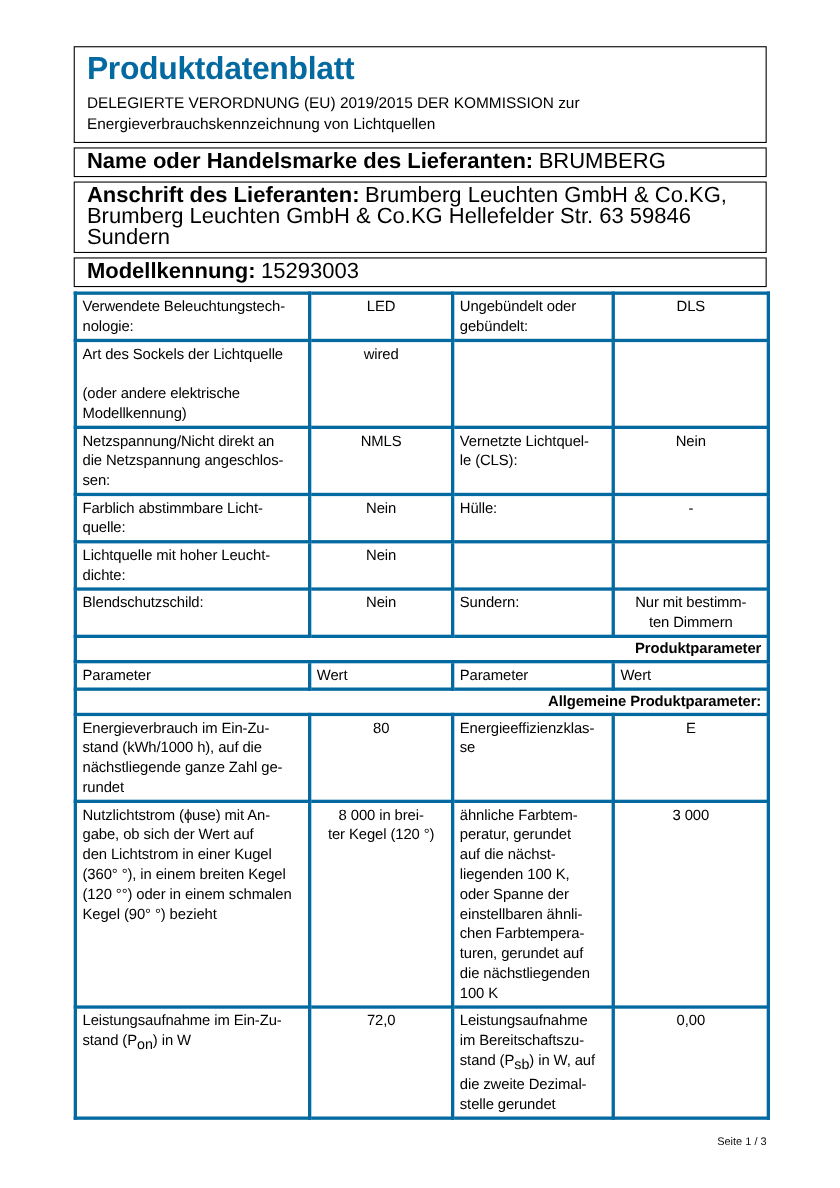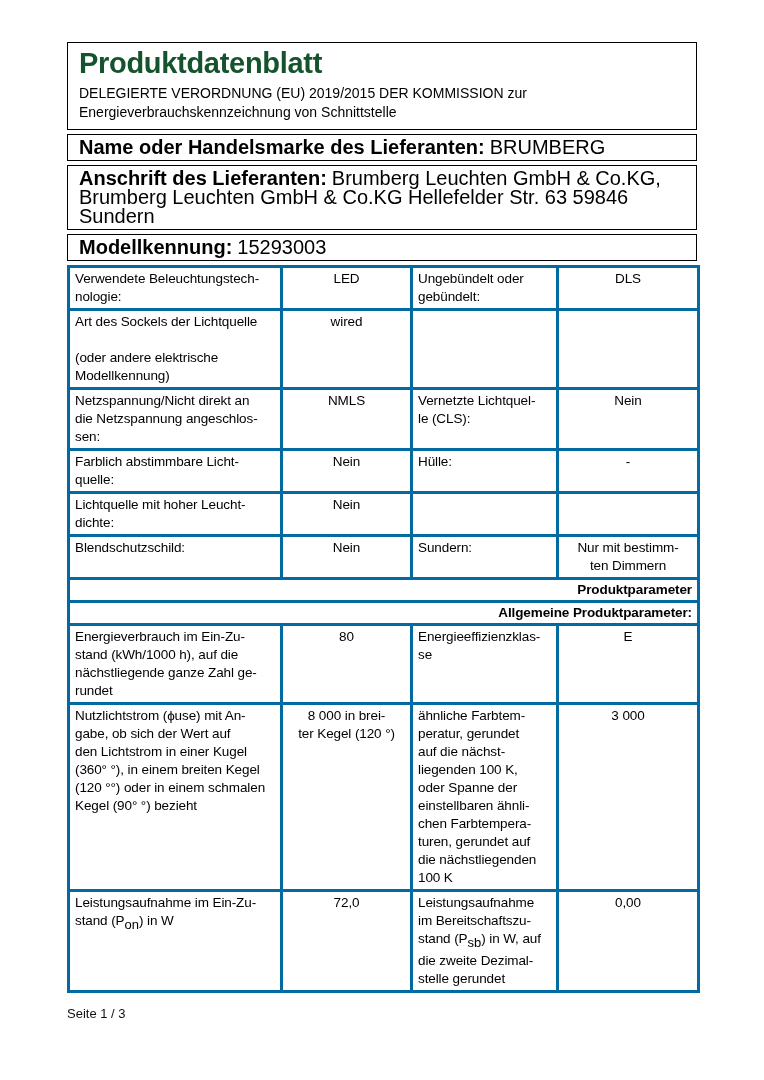--- a/index.html
+++ b/index.html
@@ -22,34 +22,34 @@
   }
   .t td{
     border:3px solid #0369a1;vertical-align:top;
     font-size:13.5px;line-height:18px;letter-spacing:-0.1px;
     padding:2px 5px;white-space:pre-line;overflow:hidden;
   }
   .t td.val{text-align:center;}
   .t td.sect{text-align:right;font-weight:bold;padding:1px 5px;white-space:normal;}
   .t sub{font-size:13px;letter-spacing:0;}
   .footer{
-    width:630px;font-size:13px;line-height:14px;
+    width:630px;text-align:right;font-size:10px;line-height:14px;
     margin-top:14px;color:#111;
   }
 </style>
 </head>
 <body>
 
 <div class="page">
 
   <div class="box title-box">
-    <h1 style="color: #14532d;">Produktdatenblatt</h1>
+    <h1 style="color: #0369a1;">Produktdatenblatt</h1>
     <div class="subtitle">
       <div>DELEGIERTE VERORDNUNG (EU) 2019/2015 DER KOMMISSION zur</div>
-      <div>Energieverbrauchskennzeichnung von Schnittstelle</div>
+      <div>Energieverbrauchskennzeichnung von Lichtquellen</div>
     </div>
   </div>
 
   <div class="box info"><span class="lbl">Name oder Handelsmarke des Lieferanten:</span><span>BRUMBERG</span></div>
 
   <div class="box info"><span class="lbl">Anschrift des Lieferanten:</span><span>Brumberg Leuchten GmbH &amp; Co.KG, Brumberg Leuchten GmbH &amp; Co.KG Hellefelder Str. 63 59846 Sundern</span></div>
 
   <div class="box info"><span class="lbl">Modellkennung:</span><span>15293003</span></div>
 
 
@@ -105,20 +105,26 @@
         <td>Blendschutzschild:</td>
         <td class="val">Nein</td>
         <td>Sundern:</td>
         <td class="val">Nur mit bestimm-
 ten Dimmern</td>
       </tr>
       <tr>
         <td class="sect" colspan="4">Produktparameter</td>
       </tr>
       <tr>
+        <td>Parameter</td>
+        <td>Wert</td>
+        <td>Parameter</td>
+        <td>Wert</td>
+      </tr>
+      <tr>
         <td class="sect" colspan="4">Allgemeine Produktparameter:</td>
       </tr>
       <tr>
         <td>Energieverbrauch im Ein-Zu-
 stand (kWh/1000 h), auf die
 nächstliegende ganze Zahl ge-
 rundet</td>
         <td class="val">80</td>
         <td>Energieeffizienzklas-
 se</td>

